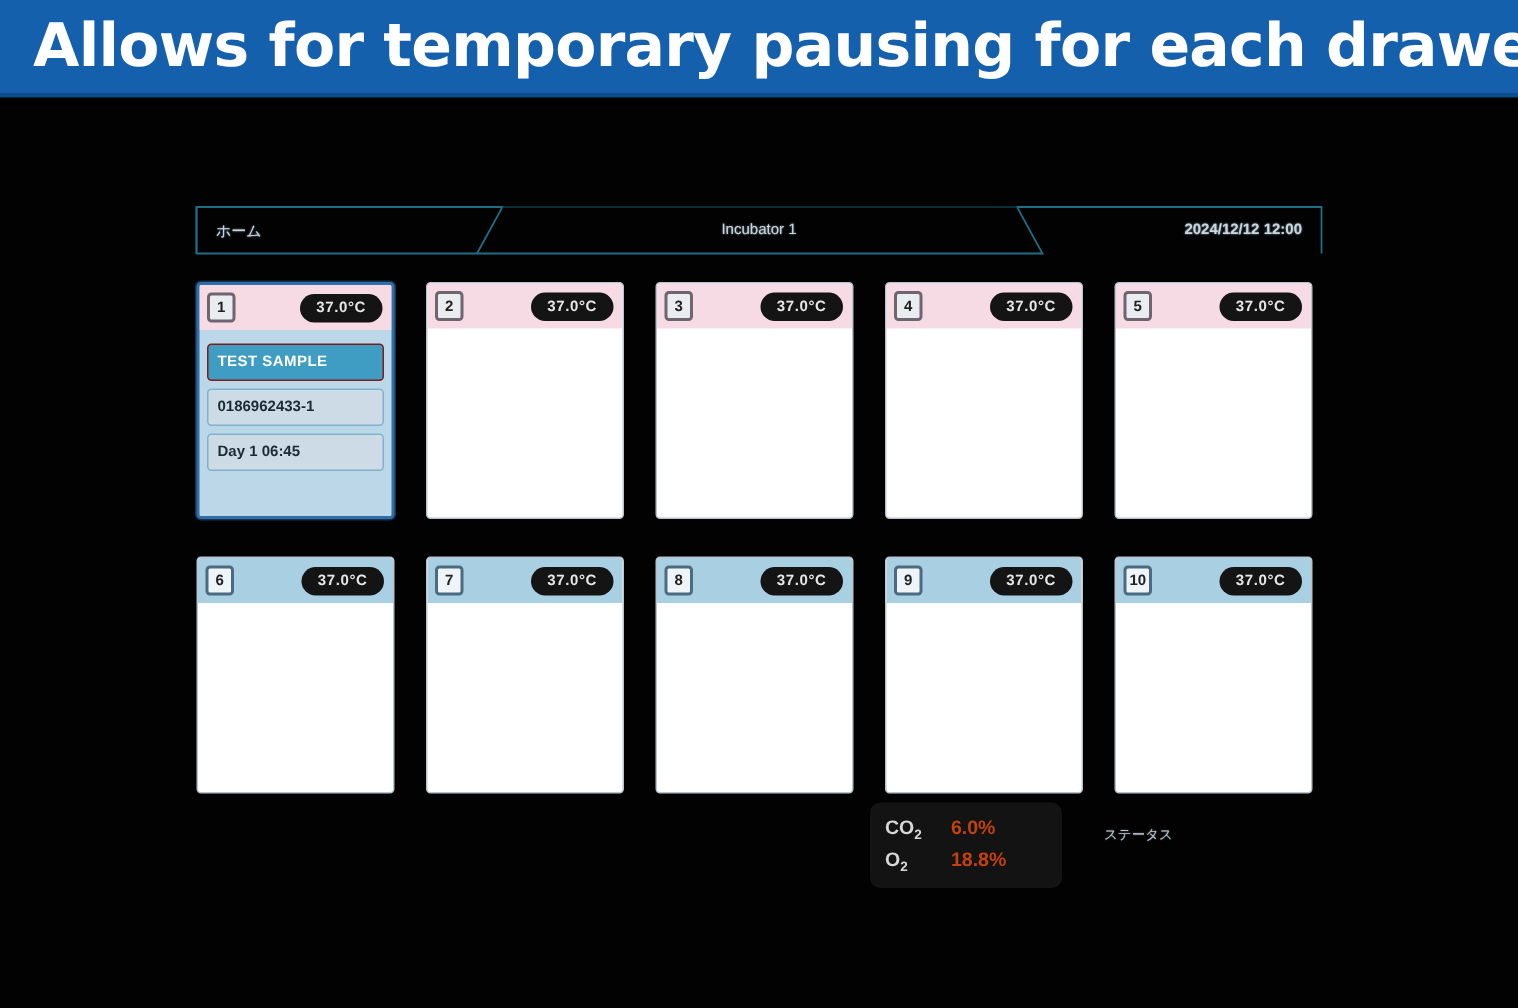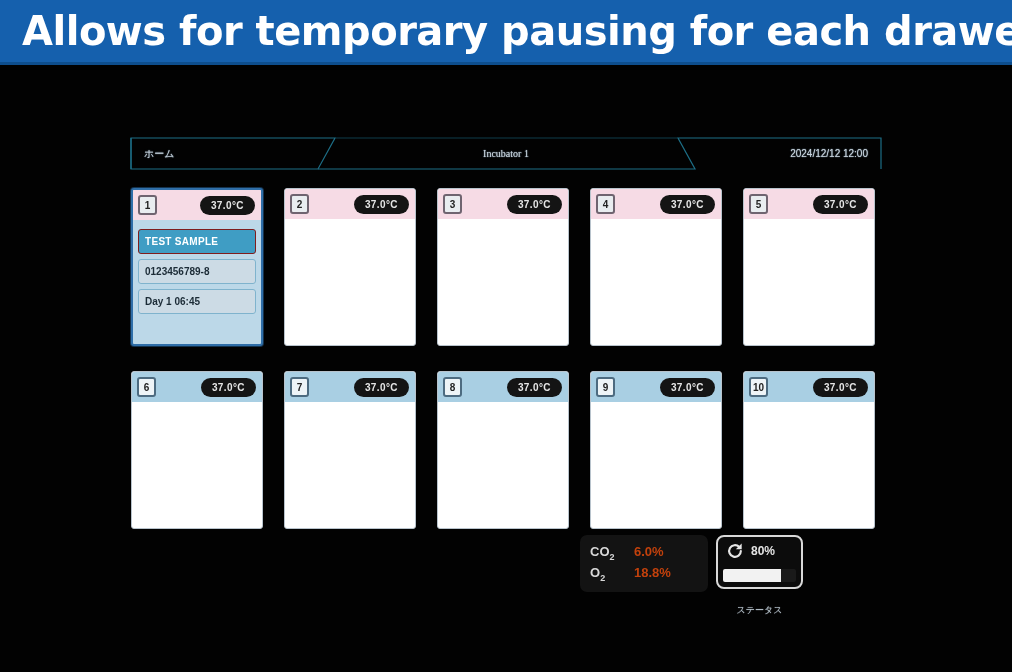--- a/index.html
+++ b/index.html
@@ -43,22 +43,22 @@
   }
   .bc-svg{position:absolute;left:0;top:0;}
   .bc-label{
     position:absolute;top:0;height:33px;
     display:flex;align-items:center;
     color:#c9d4dd;font-size:10px;
     text-shadow:0 0 1px rgba(140,160,175,.9),0 0 2px rgba(90,110,125,.7);
     filter:blur(.45px);
   }
   .bc-home{left:14px;}
-  .bc-center{left:0;width:752px;justify-content:center;font-family:Liberation Serif, serif;}
-  .bc-time{right:14px;position:absolute;}
+  .bc-center{left:0;width:752px;justify-content:center;}
+  .bc-time{right:14px;position:absolute;font-weight:bold;}
 
   
   .grid{
     position:absolute;left:131px;top:118px;
     width:752px;
   }
   .grid-row{display:flex;gap:21px;}
   .grid-row + .grid-row{margin-top:25px;}
 
   .card{
@@ -141,21 +141,21 @@
     display:flex;align-items:center;
     padding-left:6px;
     color:#1b2b36;font-size:10px;font-weight:700;
     box-sizing:border-box;
     filter:blur(.35px);
   }
 
   
   .bottom{
     position:absolute;left:580px;top:465px;
-    display:flex;align-items:flex-start;gap:8px;
+    display:flex;align-items:flex-start;gap:28px;
   }
 
   .gas-panel{
     width:128px;height:57px;
     background:#131313;
     border-radius:7px;
     padding:4px 10px;
     box-sizing:border-box;
     display:flex;flex-direction:column;justify-content:center;gap:3px;
     filter:blur(.35px);
@@ -233,21 +233,21 @@
 
     <div class="grid-row">
 
       <div class="card selected">
         <div class="card-head head-pink">
           <div class="drawer-num">1</div>
           <div class="temp-badge">37.0°C</div>
         </div>
         <div class="card-body">
           <div class="sample-name">TEST SAMPLE</div>
-          <div class="sample-id">0123456789-8</div>
+          <div class="sample-id">0186962433-1</div>
           <div class="sample-day">Day 1  06:45</div>
         </div>
       </div>
 
       <div class="card">
         <div class="card-head head-pink">
           <div class="drawer-num">2</div>
           <div class="temp-badge">37.0°C</div>
         </div>
         <div class="card-body"></div>
@@ -331,30 +331,18 @@
         <div class="gas-label"><span>CO</span><sub>2</sub></div>
         <div class="gas-val">6.0%</div>
       </div>
       <div class="gas-row">
         <div class="gas-label"><span>O</span><sub>2</sub></div>
         <div class="gas-val">18.8%</div>
       </div>
     </div>
 
     <div class="widget-wrap">
-      <div class="progress-widget">
-        <div class="pw-top">
-          <svg class="refresh-icon" viewBox="0 0 24 24">
-            <path d="M19 12a7 7 0 1 1-2.05-4.95" fill="none" stroke="#e6e6e6" stroke-width="2.6" stroke-linecap="round"></path>
-            <polygon points="20,3 20,10 13,10" fill="#e6e6e6"></polygon>
-          </svg>
-          <div class="pw-pct">80%</div>
-        </div>
-        <div class="pw-bar">
-          <div class="pw-fill" id="pw-fill" style="width: 80%;"></div>
-        </div>
-      </div>
       <div class="widget-caption">ステータス</div>
     </div>
 
 
   </div>
 </div>
 
 </body></html>

